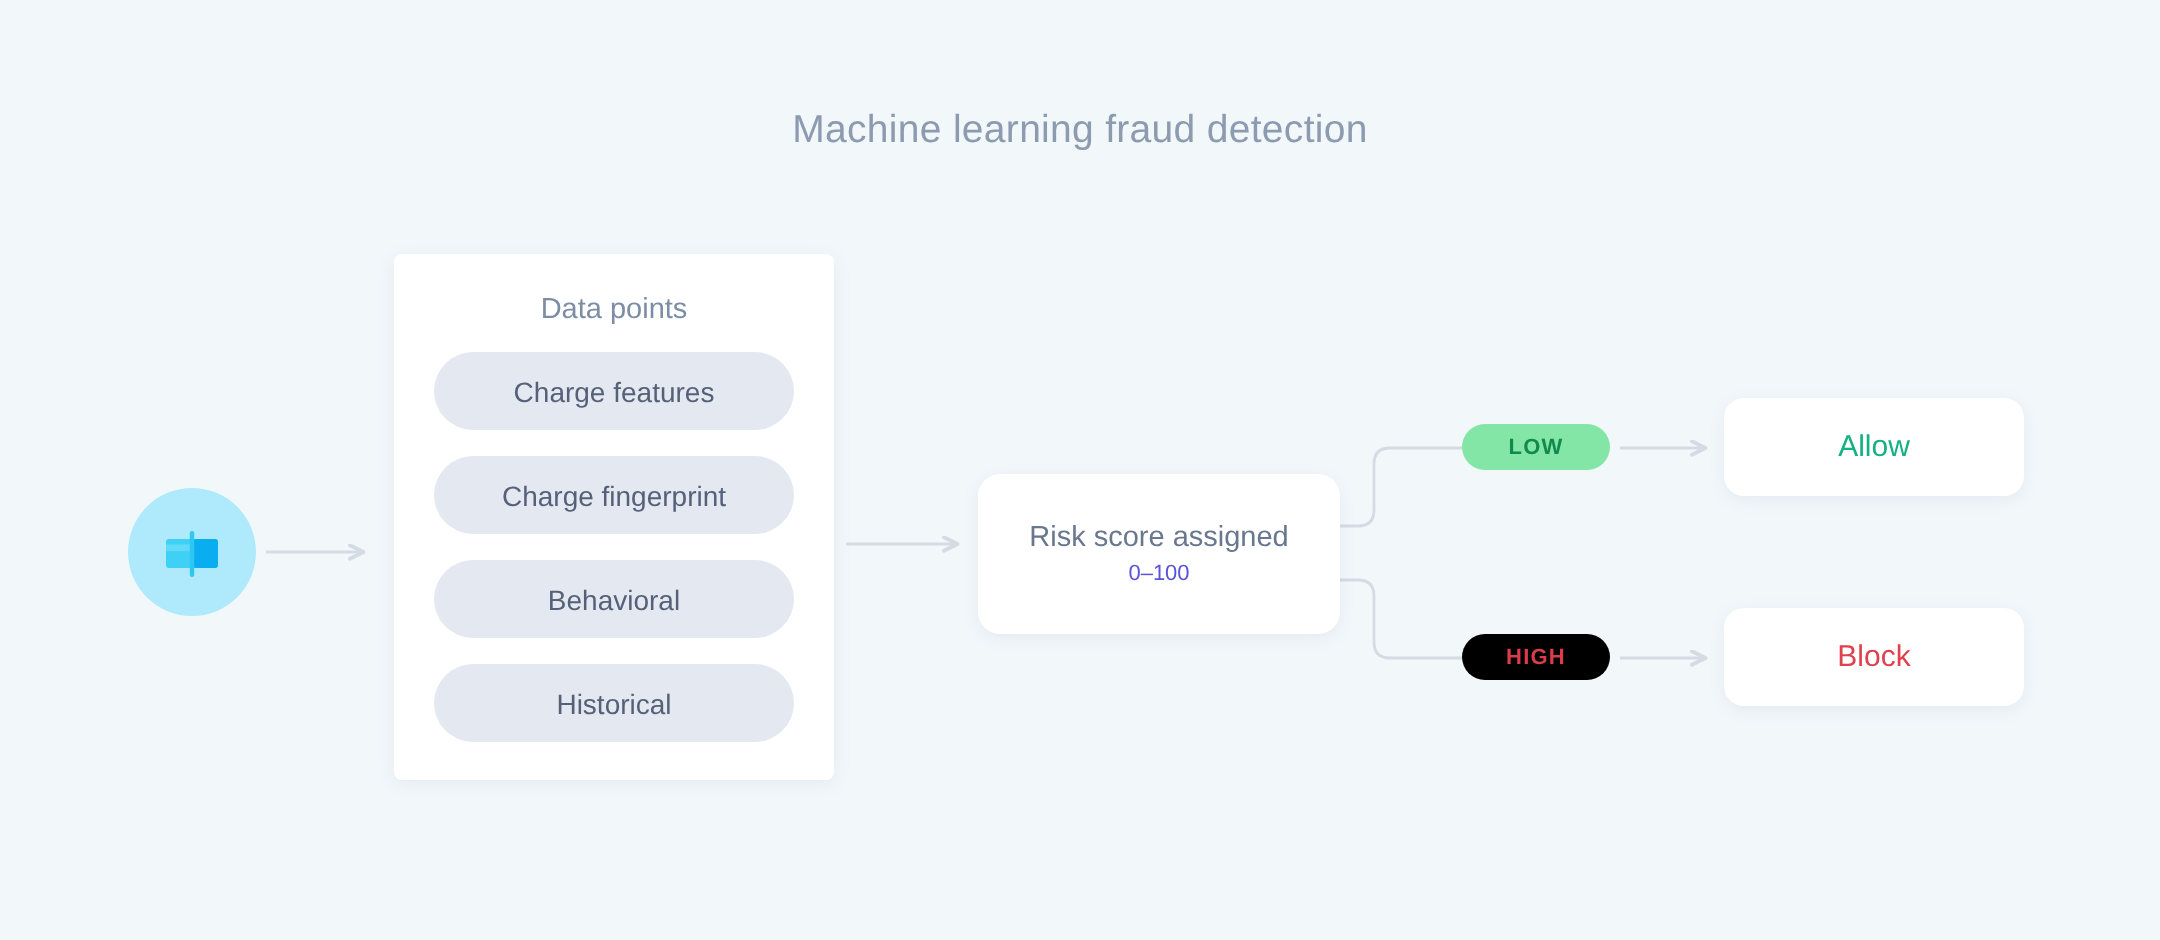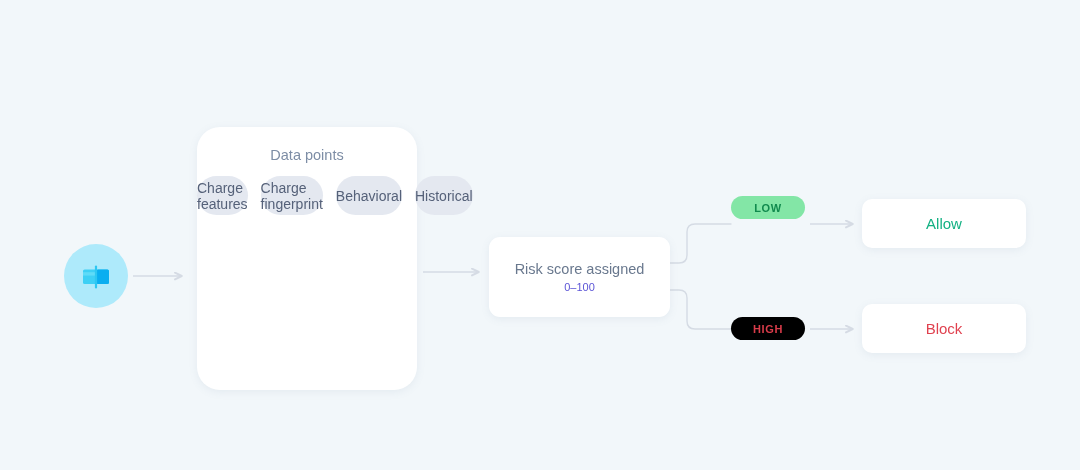--- a/index.html
+++ b/index.html
@@ -59,36 +59,36 @@
   }
 
   
   .data-card {
     position: absolute;
     left: 197px;
     top: 127px;
     width: 220px;
     height: 263px;
     background: #ffffff;
-    border-radius: 23px;
+    border-radius: 4px;
     box-shadow: 0 2px 9px rgba(110, 130, 160, 0.10);
     padding: 0;
     box-sizing: border-box;
   }
   .data-card-title {
     text-align: center;
     font-size: 14.5px;
     color: #7d8da5;
     margin-top: 20px;
     font-weight: 400;
   }
   .pill-list {
     margin-top: 13px;
     display: flex;
-    flex-direction: row;
+    flex-direction: column;
     align-items: center;
     gap: 13px;
   }
   .pill {
     width: 180px;
     height: 39px;
     border-radius: 20px;
     background: #e4e8f0;
     display: flex;
     align-items: center;
@@ -131,37 +131,37 @@
     border-radius: 12px;
     display: flex;
     align-items: center;
     justify-content: center;
     font-size: 11px;
     font-weight: bold;
     letter-spacing: 0.6px;
   }
   .badge-low {
     left: 731px;
-    top: 196px;
+    top: 212px;
     background: #83e6a6;
     color: #118a4e;
   }
   .badge-high {
     left: 731px;
     top: 317px;
     background: #000000;
     color: #d93c4a;
     text-align: center;
   }
 
   
   .outcome {
     position: absolute;
     left: 862px;
-    width: 164px;
+    width: 150px;
     height: 49px;
     background: #ffffff;
     border-radius: 10px;
     box-shadow: 0 2px 8px rgba(110, 130, 160, 0.10);
     display: flex;
     align-items: center;
     justify-content: center;
     font-size: 15px;
     font-weight: 400;
   }
@@ -172,20 +172,21 @@
   .outcome-block {
     top: 304px;
     color: #e0414f;
   }
 </style>
 </head>
 <body>
 
 <div class="stage">
 
+  <div class="title">Machine learning fraud detection</div>
 
   <svg class="wires" viewBox="0 0 1080 470" width="1080" height="470" fill="none">
     <defs>
       <marker id="arrowhead" markerWidth="7" markerHeight="7" refX="5.6" refY="3" orient="auto">
         <path d="M0.6,0.6 L5.4,3 L0.6,5.4" stroke="#d5dbe4" stroke-width="1.4" fill="none" stroke-linecap="round" stroke-linejoin="round"></path>
       </marker>
     </defs>
 
     <g>
       <path d="M133,276 L182,276" stroke="#d5dbe4" stroke-width="1.4" marker-end="url(#arrowhead)"></path>

